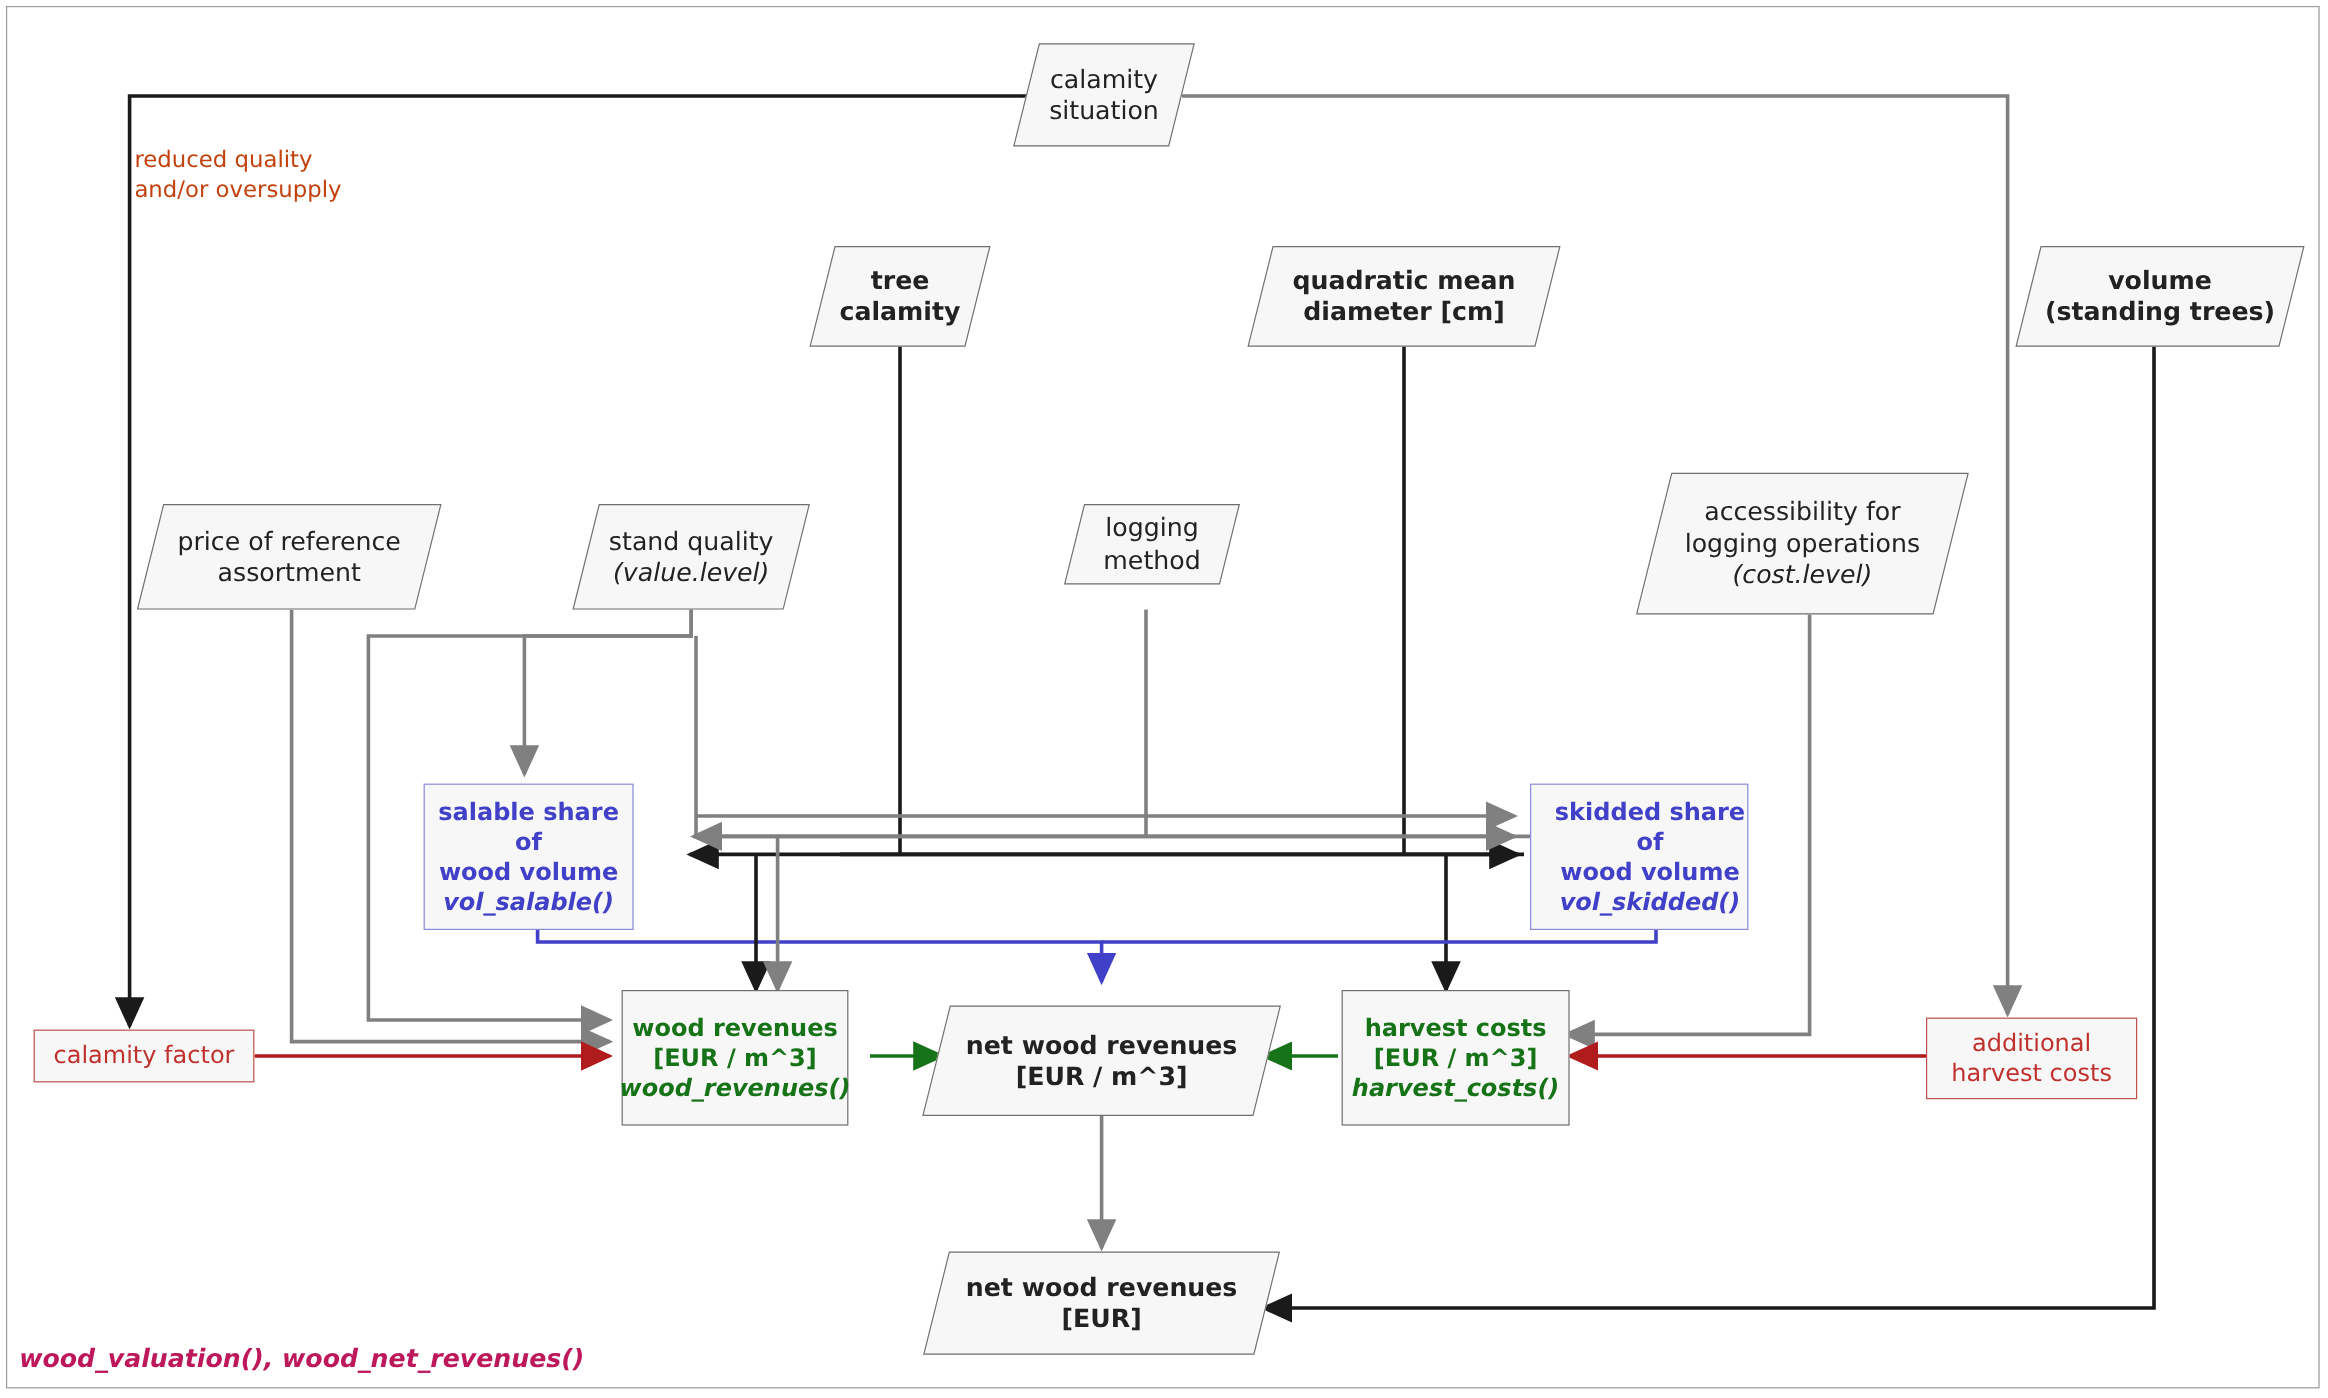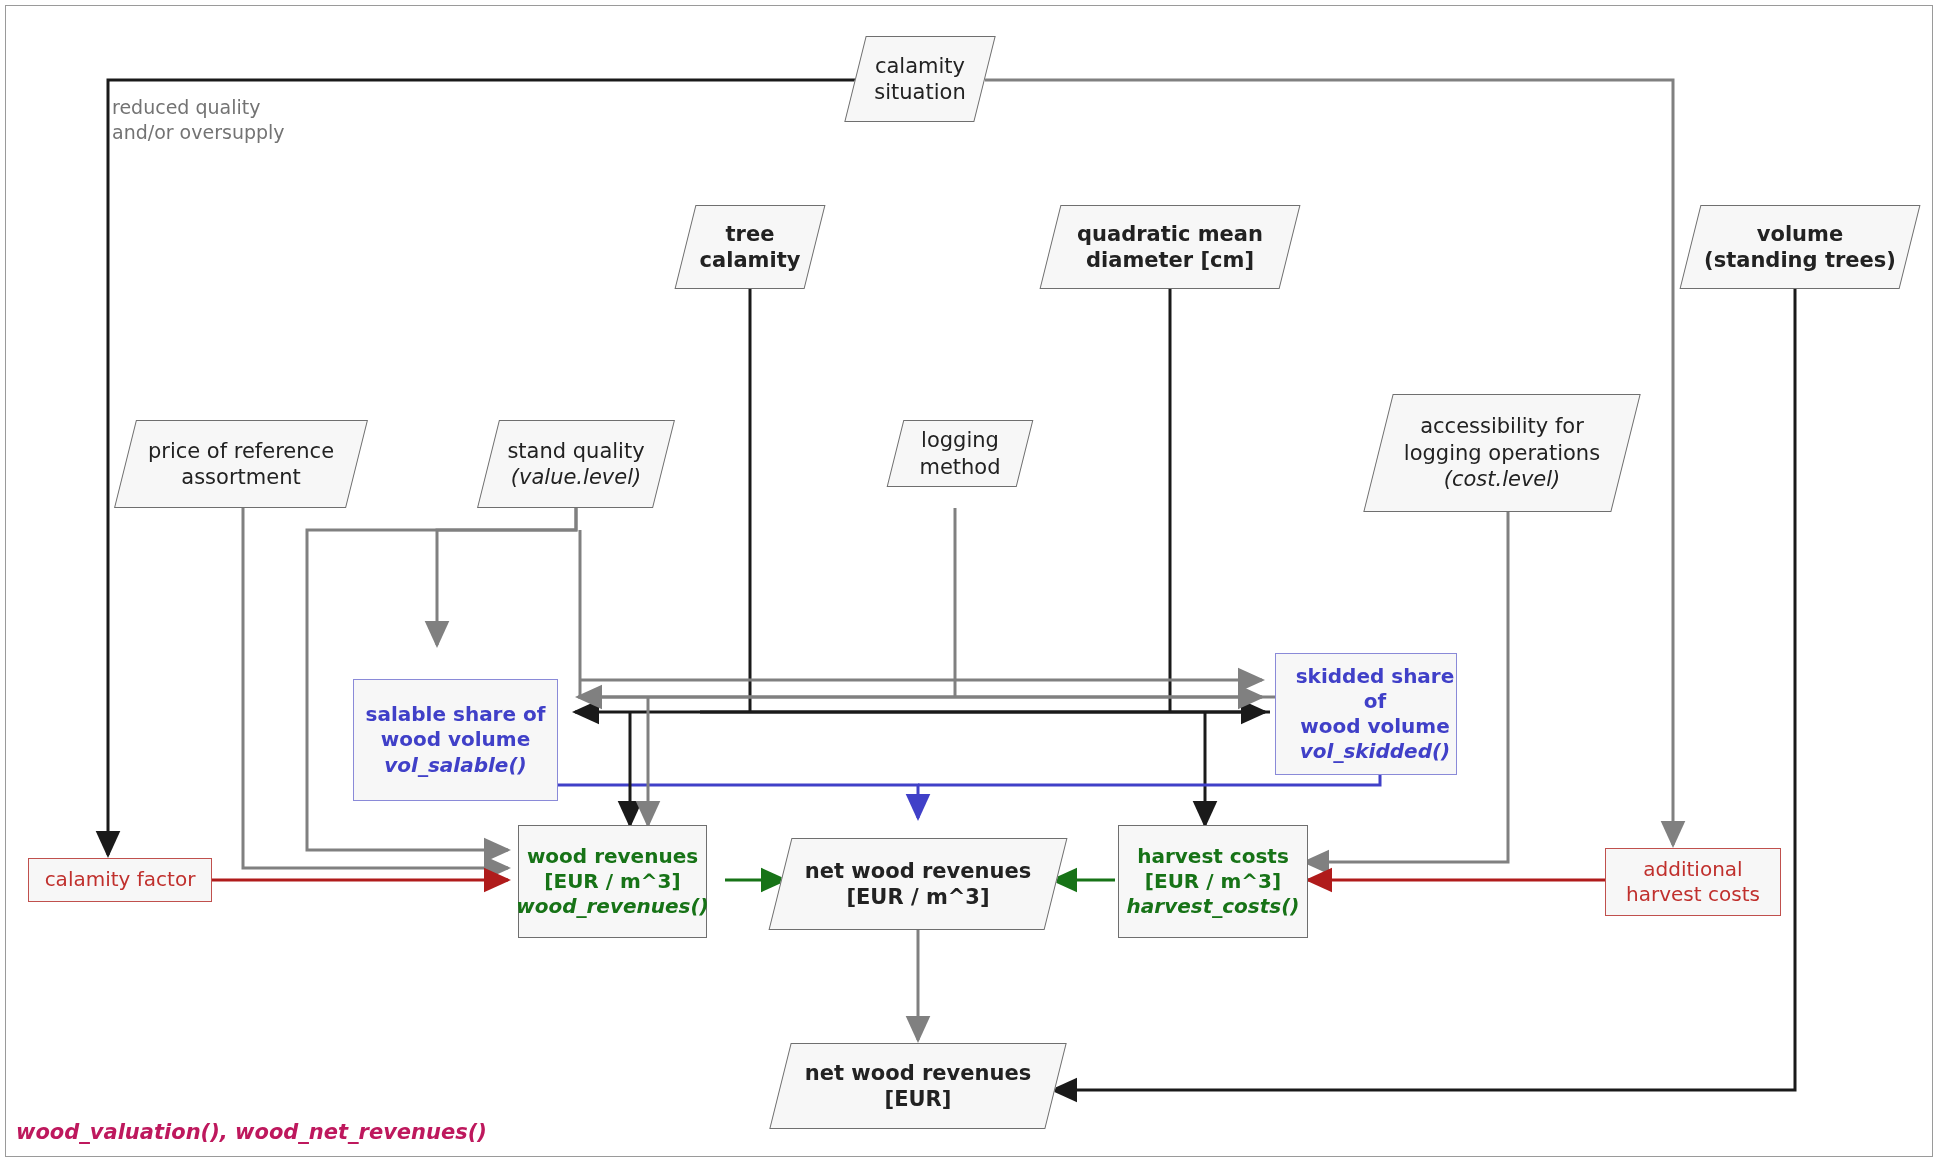--- a/index.html
+++ b/index.html
@@ -22,21 +22,21 @@
   .rect.red{border-color:#c0504d;}
 
   .t-plain{font-size:21px;color:#222;font-weight:400;}
   .t-bold{font-size:21px;color:#222;font-weight:700;}
   .t-blue{font-size:20px;color:#4040c8;font-weight:700;}
   .t-green{font-size:20px;color:#177317;font-weight:700;}
   .t-red{font-size:20px;color:#c0302d;font-weight:400;}
   .ital{font-style:italic;}
 
   .freetext{position:absolute;font-size:19px;line-height:1.3;white-space:pre-line;}
-  .red-note{color:#737373;}
+  .red-note{color:#c2410c;margin-top:26px;}
   .footer{position:absolute;left:16px;top:1120px;font-size:21px;font-weight:700;
           font-style:italic;color:#be185d;}
 </style>
 </head>
 <body>
 
 <div id="canvas">
   <div id="frame"></div>
 
   <svg class="wires" viewBox="0 0 1940 1165">
@@ -169,21 +169,21 @@
 
   <div class="node para" style="left:1378px;top:394px;width:248px;height:118px;">
     <div class="inner"></div>
     <div class="txt t-plain">
       <div>accessibility for</div>
       <div>logging operations</div>
       <div class="ital">(cost.level)</div>
     </div>
   </div>
 
-  <div class="node rect blue" style="left:353px;top:653px;width:205px;height:122px;margin-top:26px;">
+  <div class="node rect blue" style="left:353px;top:653px;width:175px;height:122px;">
     <div class="t-blue">
       <div>salable share of</div>
       <div>wood volume</div>
       <div class="ital">vol_salable()</div>
     </div>
   </div>
 
   <div class="node rect blue" style="left:1275px;top:653px;width:182px;height:122px;padding-left:18px;">
     <div class="t-blue">
       <div>skidded share of</div>

